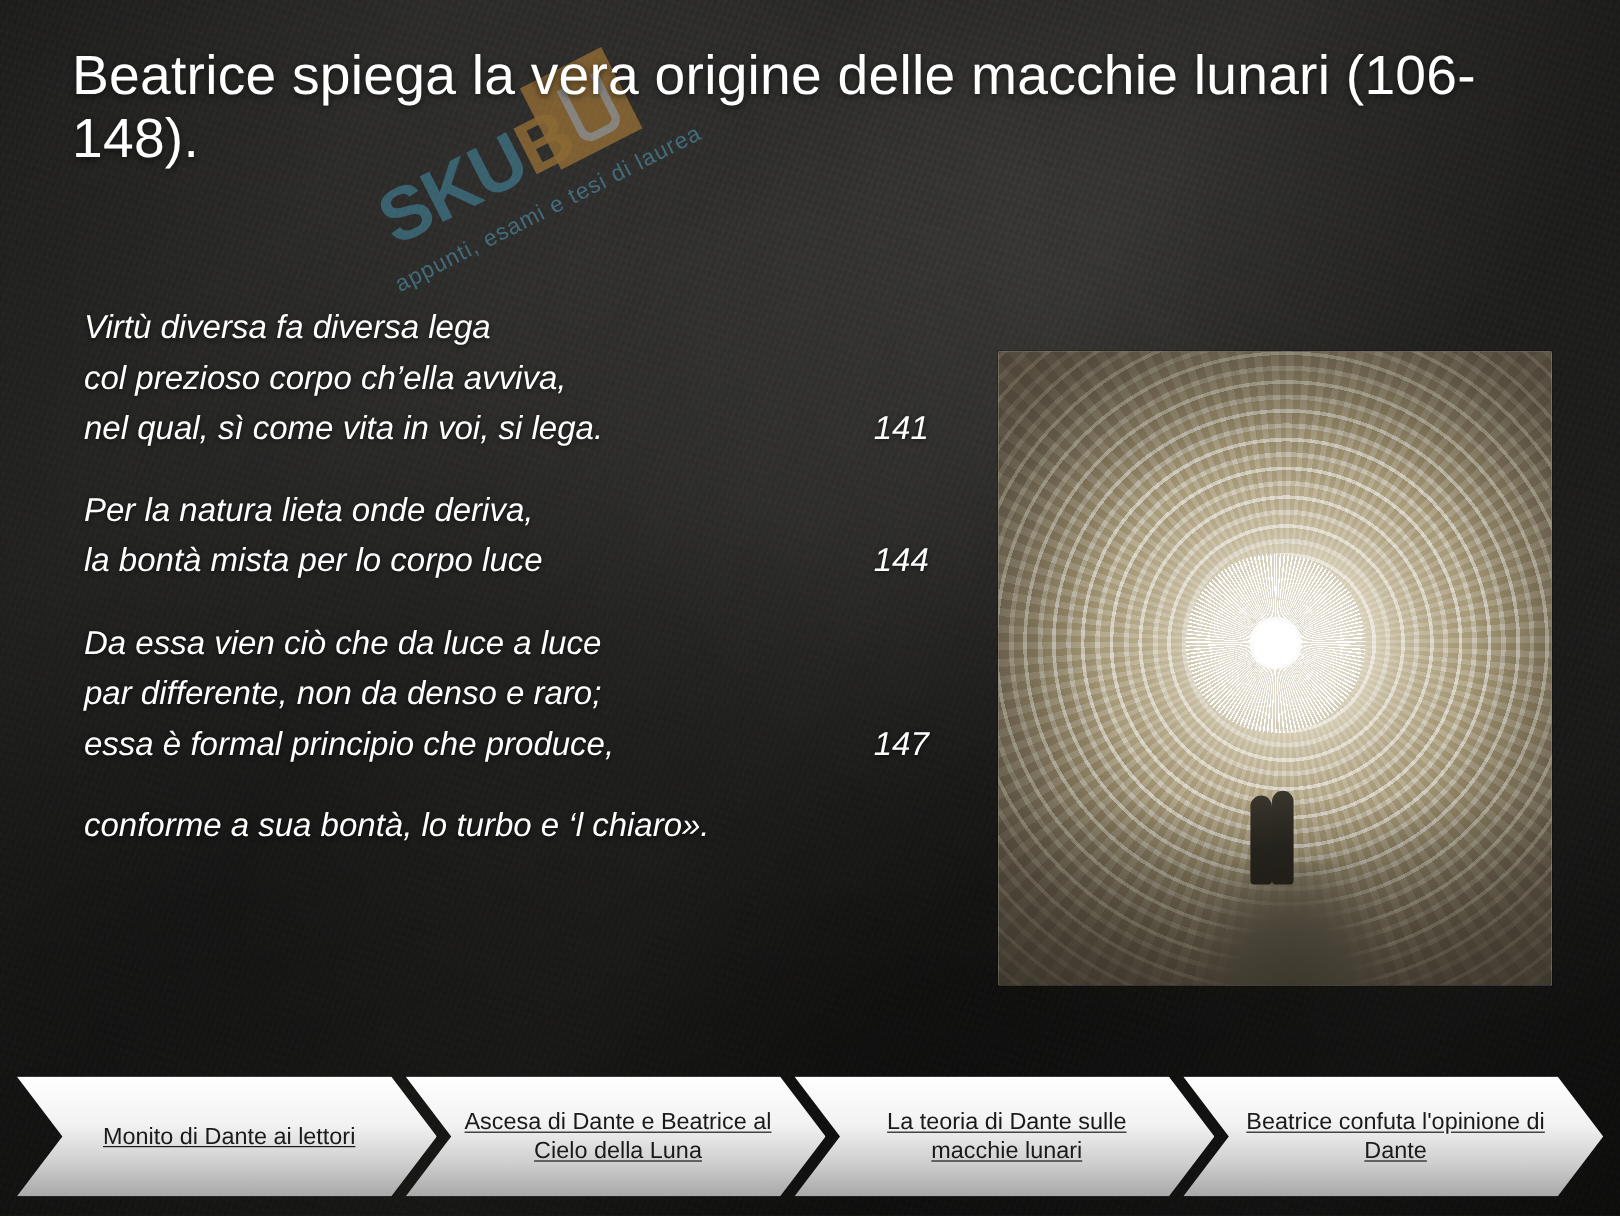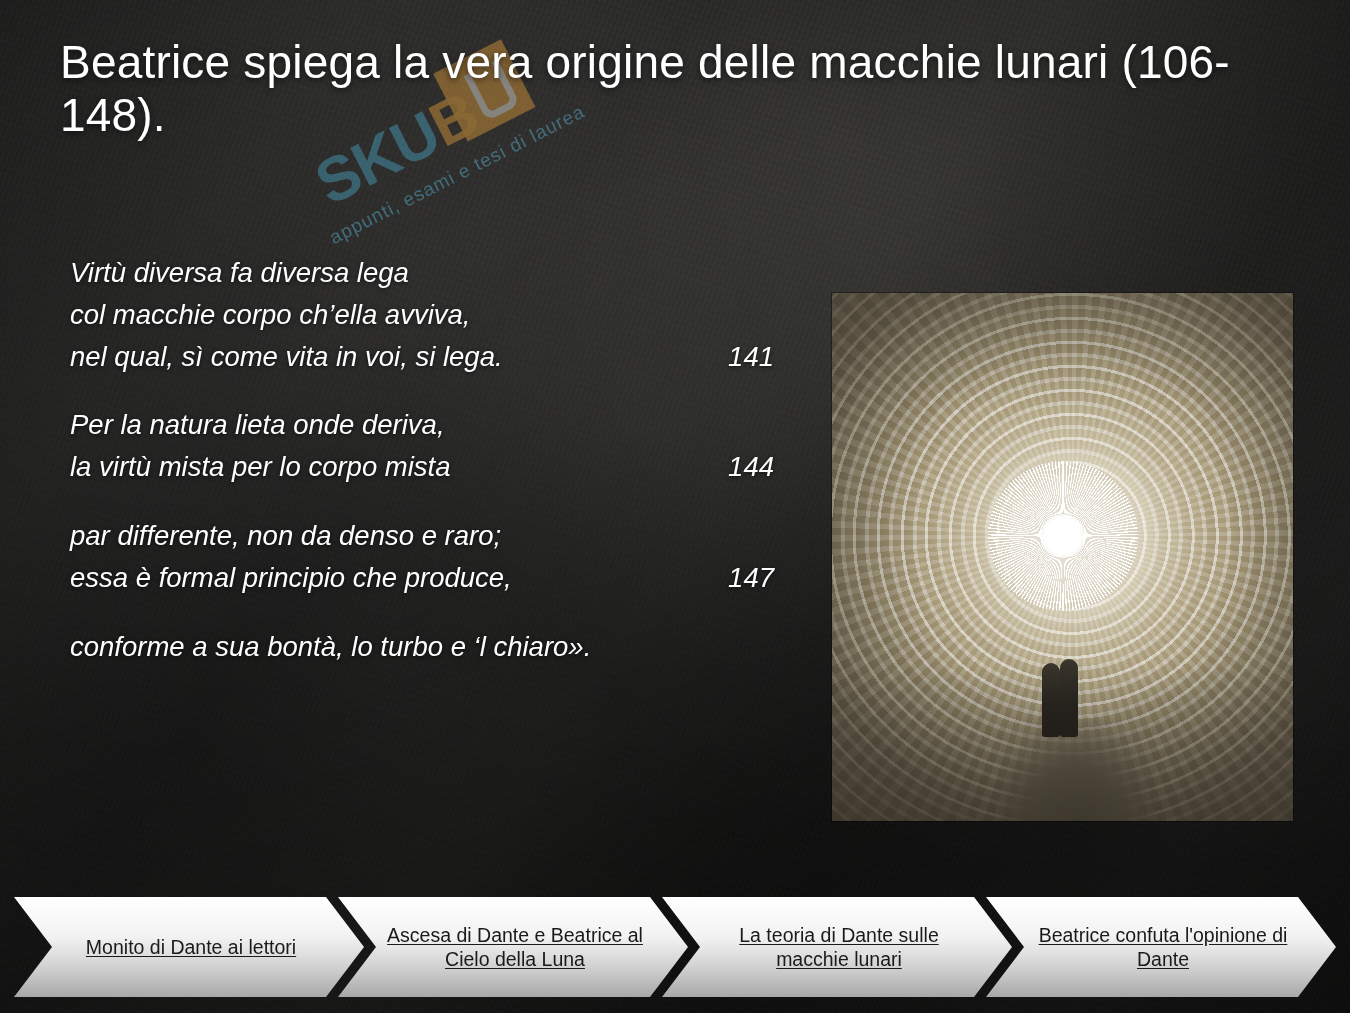--- a/index.html
+++ b/index.html
@@ -263,32 +263,33 @@
     <div class="wm-square"></div>
     <div class="wm-sub">appunti, esami e tesi di laurea</div>
   </div>
 
   <div class="title">Beatrice spiega la vera origine delle macchie lunari (106-148).</div>
 
   <div class="poem">
 
     <div class="stanza">
       <div class="v-line">Virtù diversa fa diversa lega</div>
-      <div class="v-line">col macchie corpo ch’ella avviva,</div>
+      <div class="v-line">col prezioso corpo ch’ella avviva,</div>
       <div class="v-line">nel qual, sì come vita in voi, si lega.</div>
       <div class="v-num">141</div>
     </div>
 
     <div class="stanza">
       <div class="v-line">Per la natura lieta onde deriva,</div>
-      <div class="v-line">la virtù mista per lo corpo mista</div>
+      <div class="v-line">la bontà mista per lo corpo luce</div>
       <div class="v-num">144</div>
     </div>
 
     <div class="stanza">
+      <div class="v-line">Da essa vien ciò che da luce a luce</div>
       <div class="v-line">par differente, non da denso e raro;</div>
       <div class="v-line">essa è formal principio che produce,</div>
       <div class="v-num">147</div>
     </div>
 
     <div class="stanza">
       <div class="v-line">conforme a sua bontà, lo turbo e ‘l chiaro».</div>
     </div>
 
   </div>

